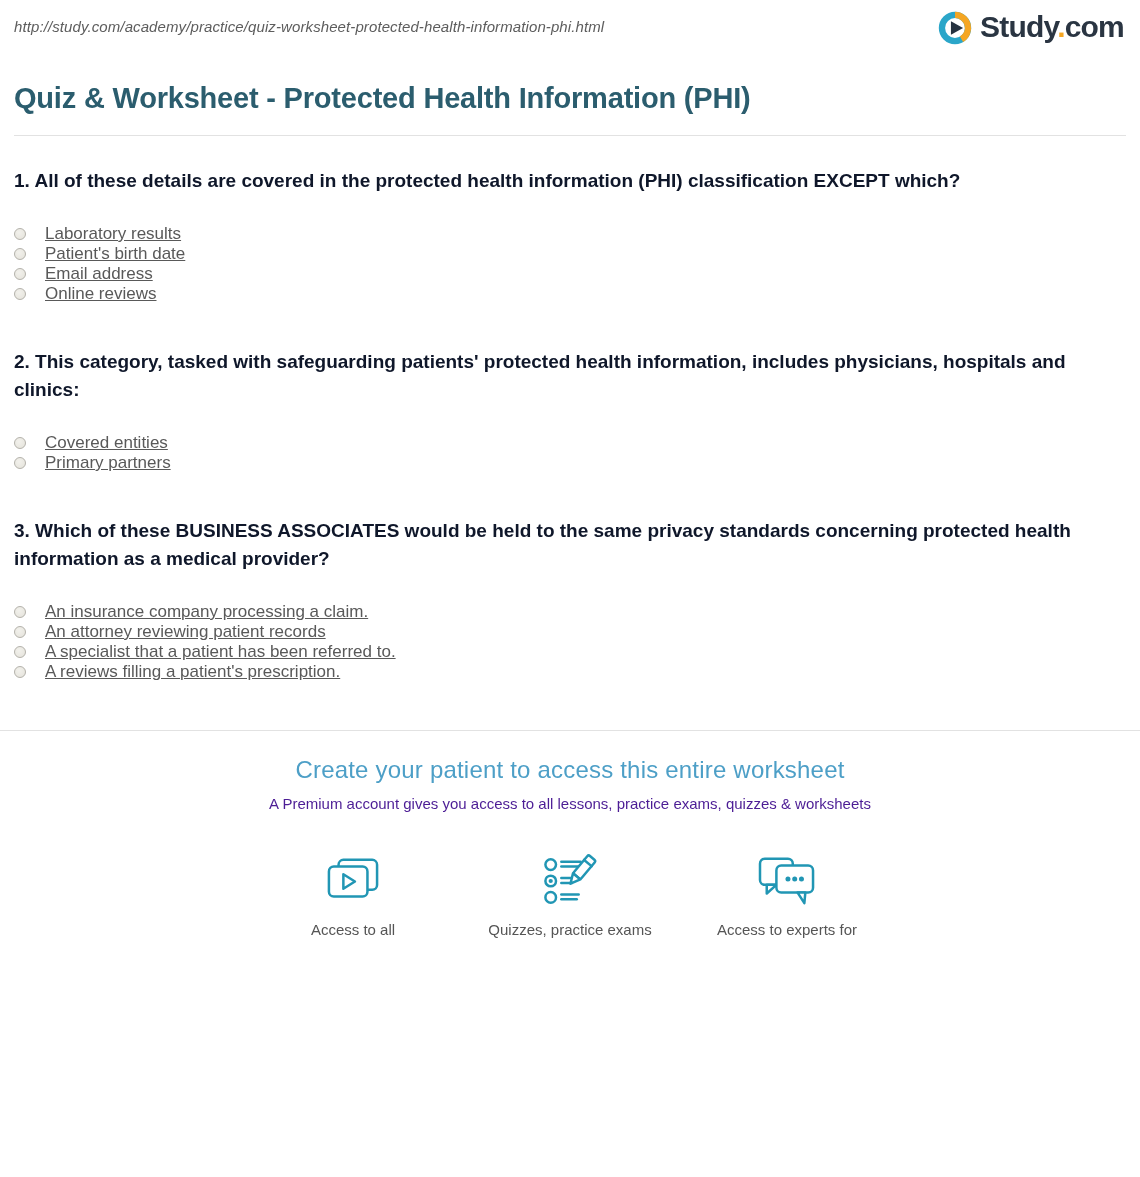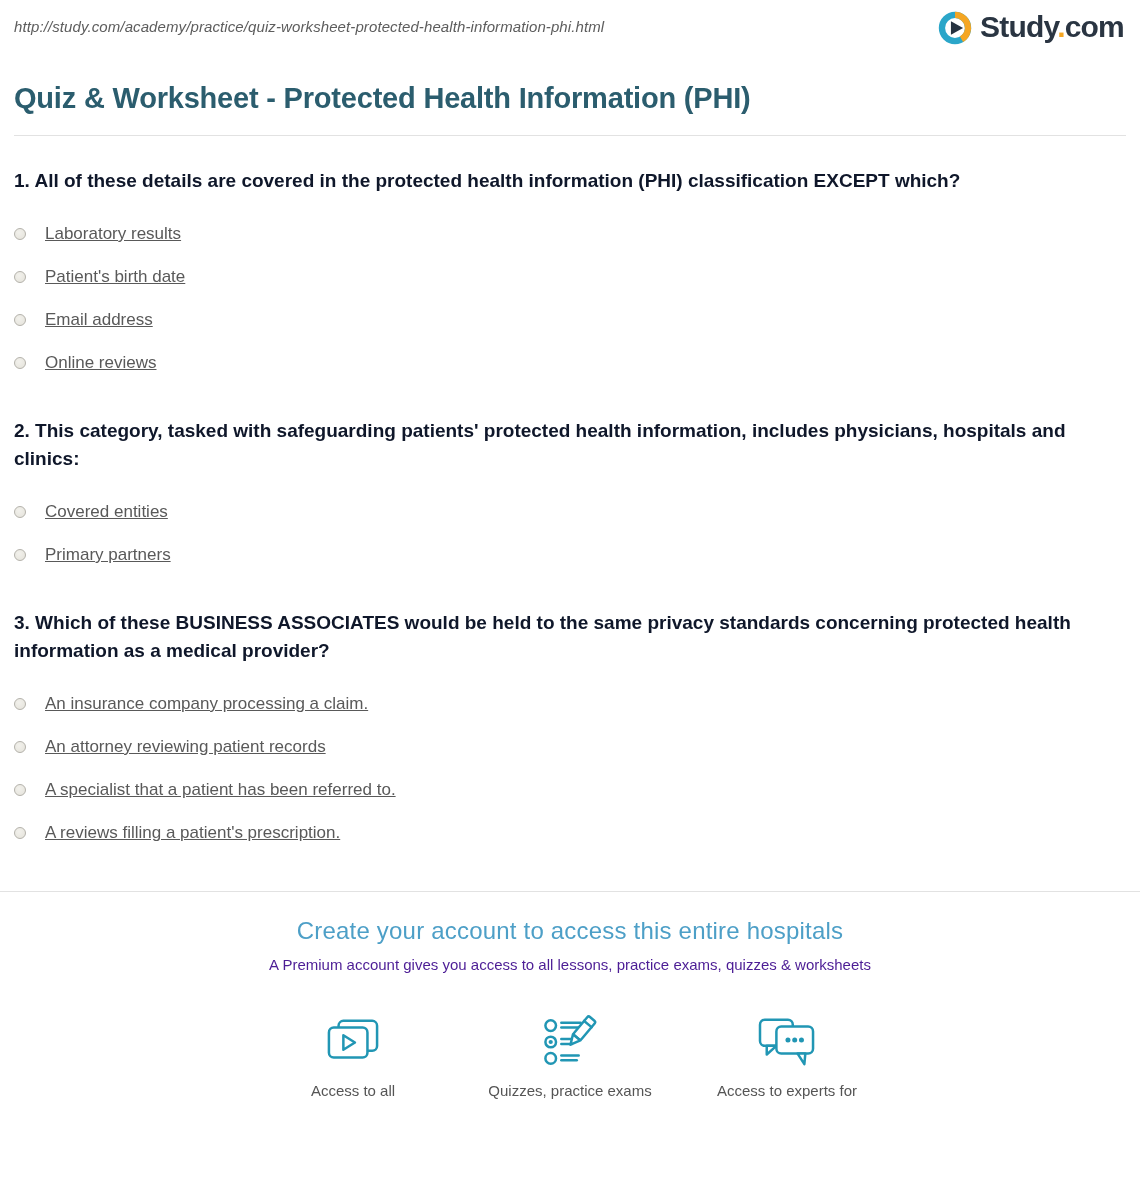--- a/index.html
+++ b/index.html
@@ -66,21 +66,20 @@
     color: #0f172a;
     line-height: 28px;
     max-width: 1112px;
   }
   .question.first { margin-top: 31px; }
   .options { margin-left: 14px; }
   .option {
     display: flex;
     align-items: center;
     gap: 19px;
-    margin-top: 23px;
     cursor: pointer;
   }
   .options .option:first-child { margin-top: 29px; }
   .radio {
     width: 12px;
     height: 12px;
     border-radius: 50%;
     border: 1px solid #b4b2ab;
     background: radial-gradient(circle at 40% 35%, #f2f1ec, #e4e2da);
     flex: 0 0 auto;
@@ -194,21 +193,21 @@
         <span class="radio"></span>
         <span class="option-label">A reviews filling a patient's prescription.</span>
       </div>
     </div>
 
   </section>
 
   <hr class="rule-full">
 
   <section class="cta">
-    <h3 class="cta-title">Create your account to access this entire hospitals</h3>
+    <h3 class="cta-title">Create your patient to access this entire worksheet</h3>
     <p class="cta-subtitle">A Premium account gives you access to all lessons, practice exams, quizzes &amp; worksheets</p>
 
     <div class="features">
 
       <div class="feature">
         <div class="feature-icon">
           <svg viewBox="0 0 60 54" width="58" height="52">
             <g fill="none" stroke="#2196b4" stroke-width="2.6" stroke-linejoin="round">
               <rect x="15" y="4" width="40" height="31" rx="5"></rect>
               <rect x="5" y="11" width="40" height="31" rx="5" fill="#ffffff"></rect>

